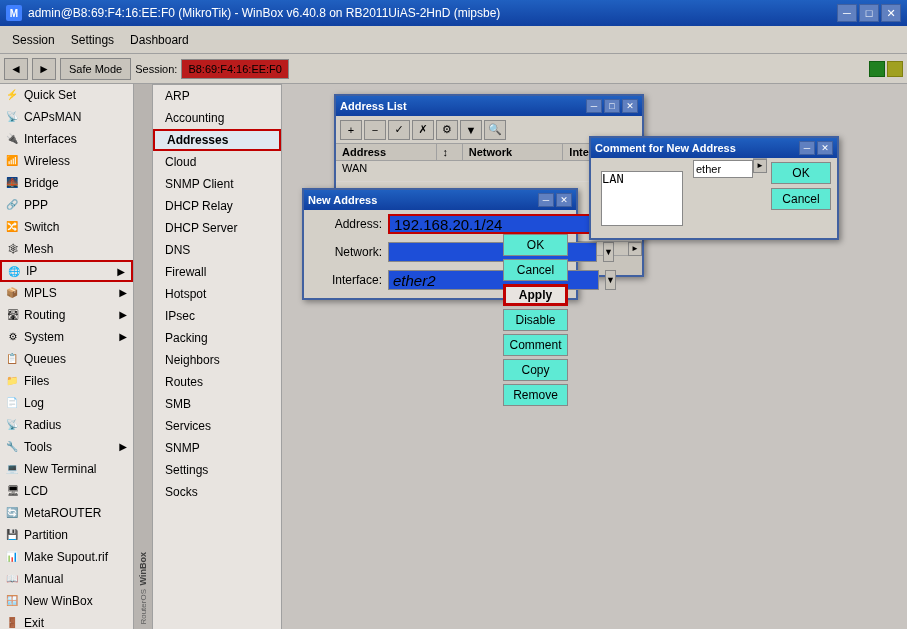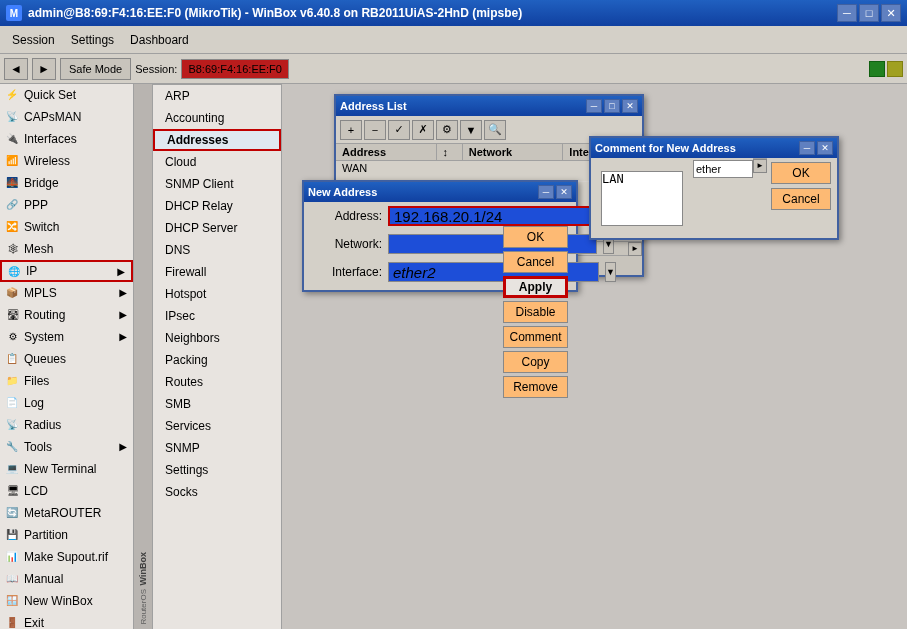--- a/index.html
+++ b/index.html
@@ -35,21 +35,21 @@
       border-radius: 2px;
       display: flex;
       align-items: center;
       justify-content: center;
       font-size: 10px;
       color: white;
       font-weight: bold;
     }
     .title-bar-text {
       font-size: 12px;
-      font-weight: bold;
+      font-weight: normal;
     }
     .title-bar-controls {
       display: flex;
       gap: 2px;
     }
     .title-btn {
       width: 20px;
       height: 18px;
       background: #6080c0;
       border: 1px solid #4060a0;
@@ -345,21 +345,21 @@
       position: absolute;
       right: 8px;
       top: 24px;
       display: flex;
       flex-direction: column;
       gap: 3px;
     }
     .form-btn {
       width: 65px;
       height: 22px;
-      background: #fdba74;
+      background: #5eead4;
       border: 1px solid #888;
       font-size: 12px;
       cursor: pointer;
       text-align: center;
       display: flex;
       align-items: center;
       justify-content: center;
     }
     .form-btn.highlighted {
       border: 3px solid #c00000;
@@ -595,24 +595,24 @@
       <div class="second-menu-item">
         <span>Firewall</span>
       </div>
       <div class="second-menu-item">
         <span>Hotspot</span>
       </div>
       <div class="second-menu-item">
         <span>IPsec</span>
       </div>
       <div class="second-menu-item">
+        <span>Packing</span>
+      </div>
+      <div class="second-menu-item">
         <span>Neighbors</span>
-      </div>
-      <div class="second-menu-item">
-        <span>Packing</span>
       </div>
       <div class="second-menu-item">
         <span>Routes</span>
       </div>
       <div class="second-menu-item">
         <span>SMB</span>
       </div>
       <div class="second-menu-item">
         <span>Services</span>
       </div>
@@ -662,21 +662,21 @@
       <div class="h-scrollbar">
         <div class="scroll-arrow">◄</div>
         <div style="flex:1; background: #c8c4bc;"></div>
         <div class="scroll-arrow">►</div>
       </div>
       <div class="addr-status-bar">
         <span>enabled</span>
       </div>
     </div>
 
-    <div class="window new-addr-window" style="left:168px; top:96px; width:276px;">
+    <div class="window new-addr-window" style="left:168px; top:104px; width:276px;">
       <div class="window-title-bar">
         <span class="window-title">New Address</span>
         <div class="window-controls">
           <button class="win-btn">─</button>
           <button class="win-btn">✕</button>
         </div>
       </div>
 
       <div style="position:relative; padding-right:78px; padding-bottom:4px;">
 

